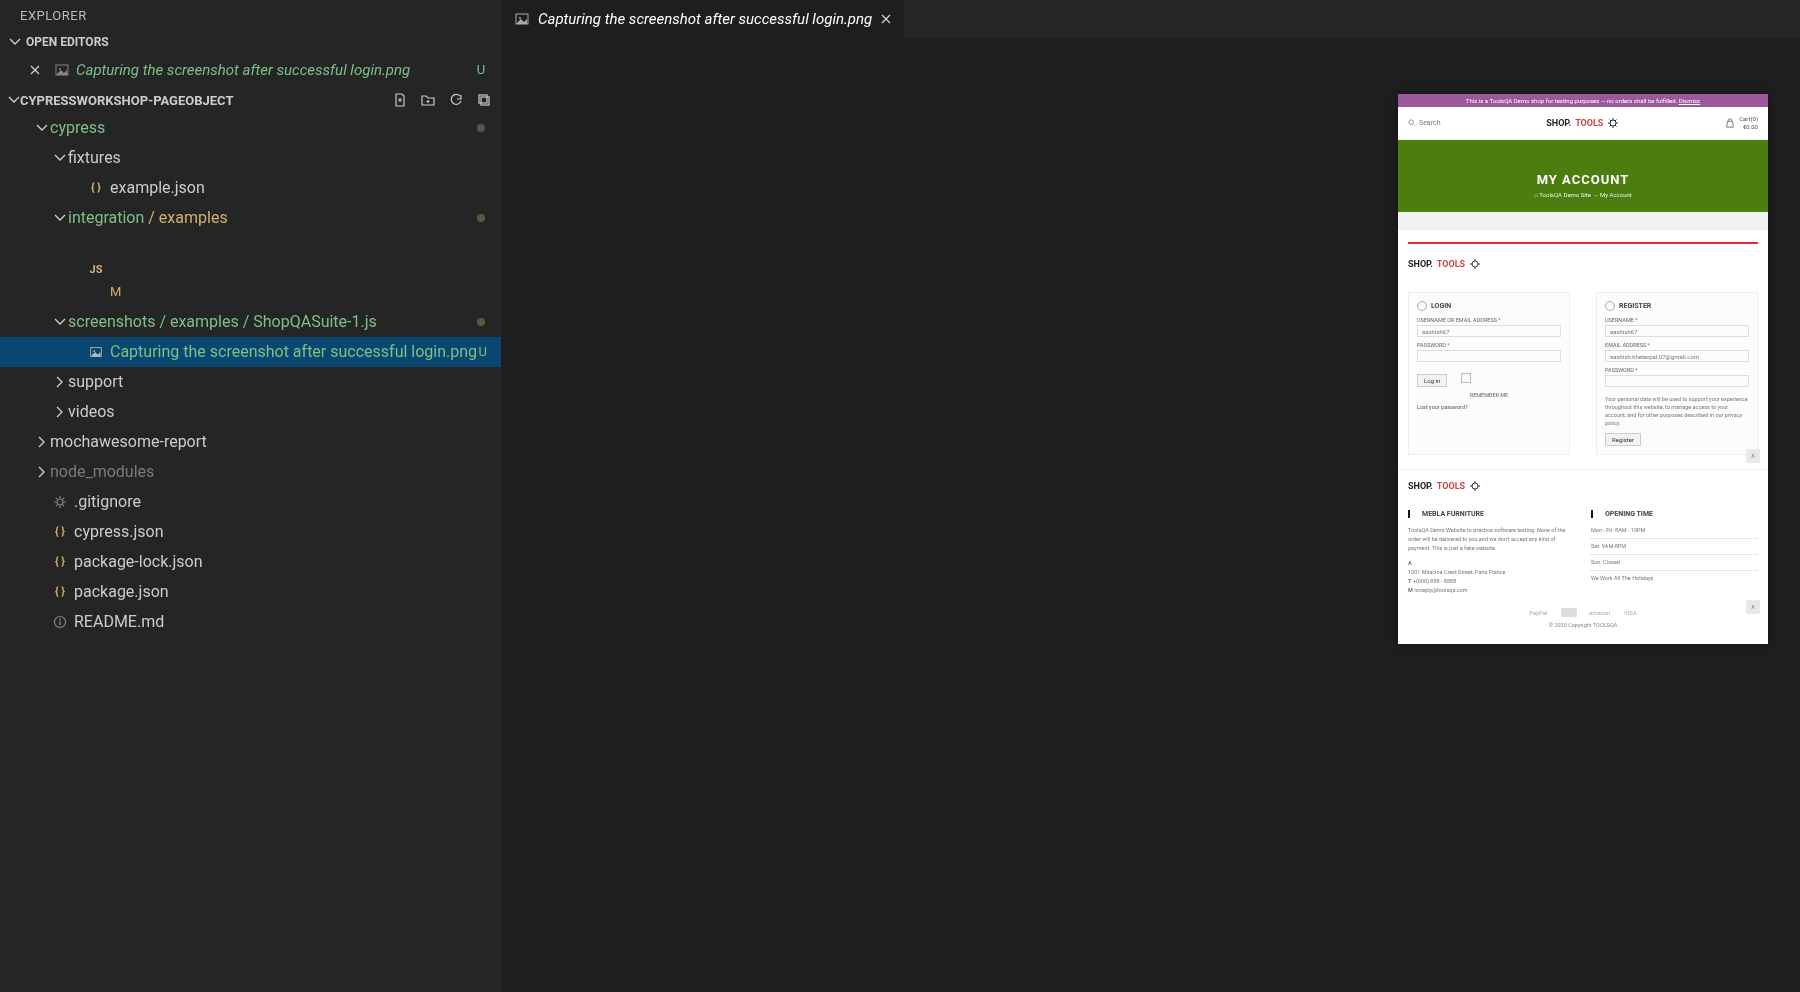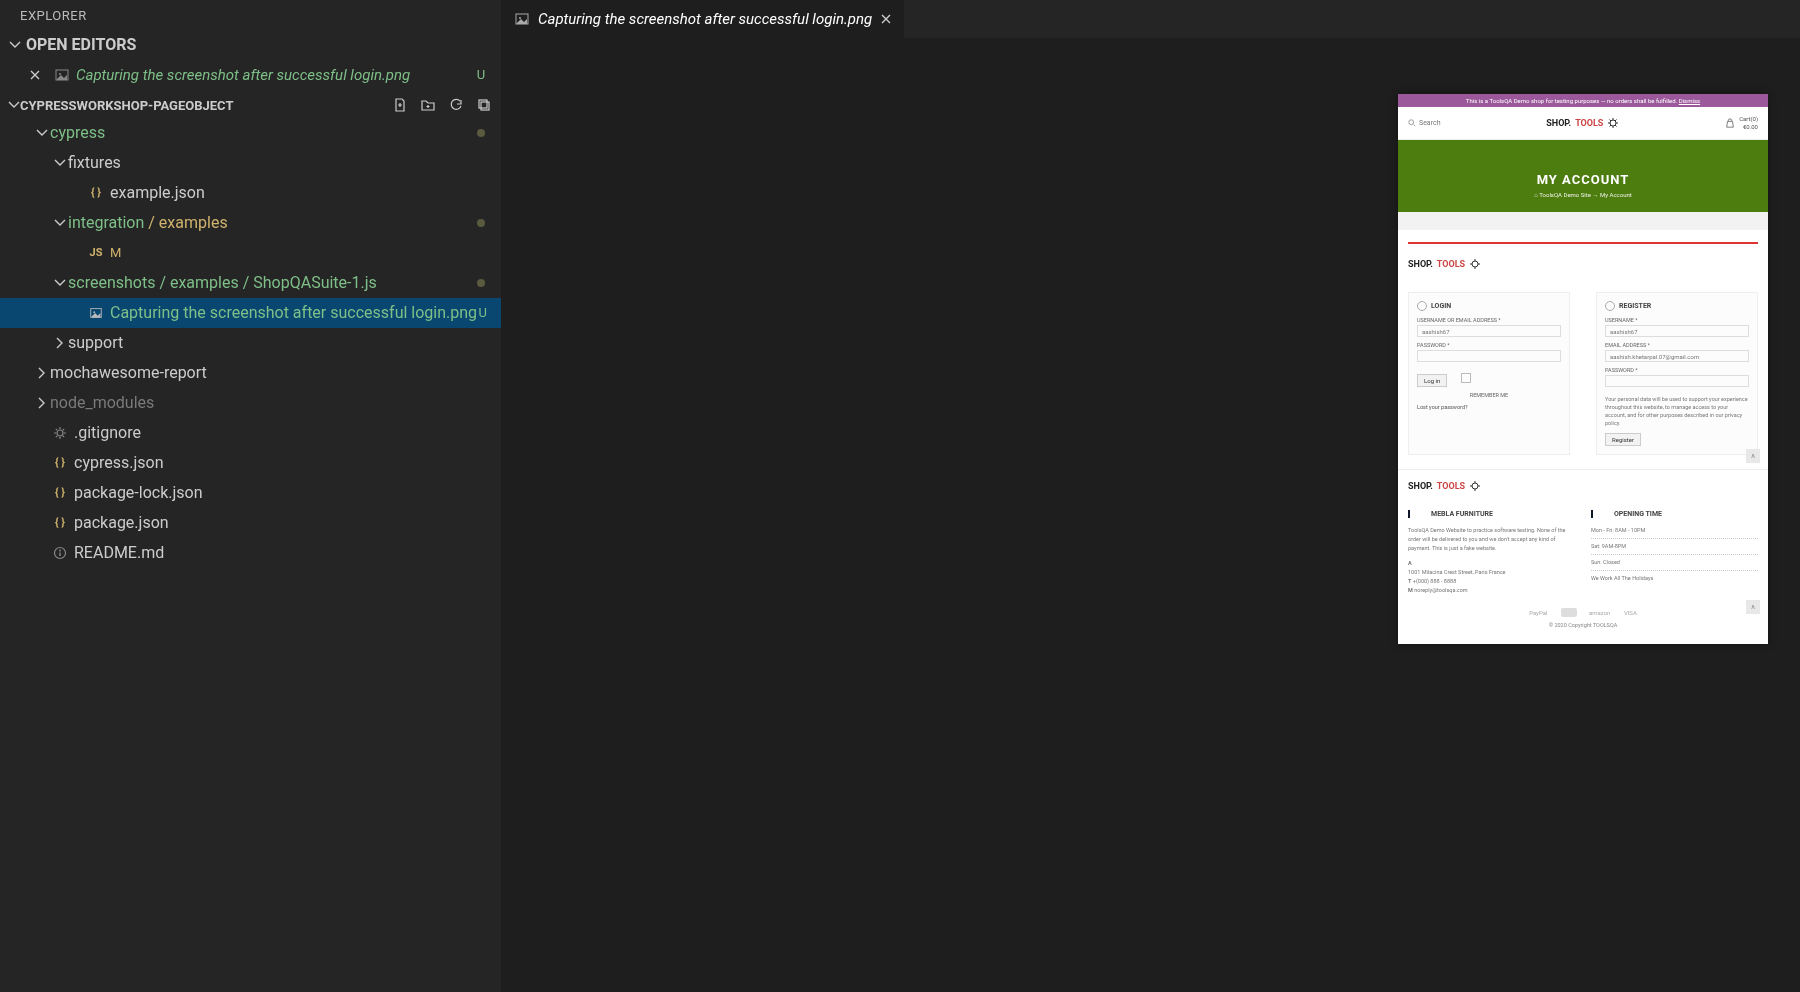--- a/index.html
+++ b/index.html
@@ -22,21 +22,21 @@
   .explorer-title {
     padding: 8px 20px;
     font-size: 13px;
     color: #bbb;
     letter-spacing: 0.5px;
   }
   .section-header {
     display: flex;
     align-items: center;
     padding: 4px 8px;
-    font-size: 16px;
+    font-size: 12px;
     font-weight: bold;
     color: #ccc;
     cursor: pointer;
   }
   .section-header .chev { margin-right: 4px; width: 14px; display:inline-flex; justify-content:center;}
   .open-editor-item {
     display: flex;
     align-items: center;
     padding: 4px 10px 4px 28px;
     font-size: 15px;
@@ -67,21 +67,21 @@
   }
   .tree-row .indent { display:inline-block; }
   .tree-row .chev { width:16px; display:inline-flex; justify-content:center; color:#ccc;}
   .tree-row .ficon { width:20px; margin-right:4px; display:inline-flex; justify-content:center; align-items:center; font-size:12px;}
   .tree-row .label { flex:1; white-space:nowrap;}
   .tree-row .dot { width:8px; height:8px; border-radius:50%; background:#5a5a3f; margin-right:6px;}
   .tree-row .status { color:#7ebf87; font-size:13px; margin-right:4px;}
   .tree-row.selected { background:#094771; }
   .tree-row.selected .label,.tree-row.selected .status { color:#fff; }
   .green { color:#7ebf87 !important; }
-  .yellow { color:#d0b36c !important; }
+  .yellow { color:#d0b36c !important;margin-top:44px; }
   .muted { color:#7a7a7a !important; }
   .nocolor { color:#ccc !important; }
   .ic-json { color:#d0b36c; font-weight:bold; font-size:11px;}
   .ic-js { color:#d0b36c; font-weight:bold; font-size:11px;}
   .ic-img { color:#888;}
   
   .main {
     flex: 1;
     display: flex;
     flex-direction: column;
@@ -141,21 +141,21 @@
   .ss-in { border:1px solid #ddd; height:12px; margin-top:2px; padding:2px 4px; font-size:6px; color:#777; display:flex; align-items:center;}
   .ss-btn { border:1px solid #ccc; background:#f2f2f2; display:inline-block; padding:2px 6px; font-size:6px; margin-top:6px;}
   .ss-chk { display:flex; align-items:center; gap:4px; margin-top:6px;}
   .ss-chk .box { width:10px; height:10px; border:1px solid #bbb;}
   .ss-link { font-size:5.5px; color:#555; margin-top:6px;}
   .ss-priv { font-size:5.5px; color:#777; margin-top:8px; line-height:8px;}
   .ss-scrolltop { position:absolute; right:8px; background:#e8e8e8; width:14px; height:14px; display:flex; align-items:center; justify-content:center; font-size:7px; color:#888;}
   .ss-footer { position:relative; background:#fff; padding:10px; border-top:1px solid #eee;}
   .ss-footer-cols { display:flex; gap:16px; padding:8px 0;}
   .ss-footer-col { flex:1;}
-  .ss-footer-col h4 { font-size:7px; font-weight:bold; color:#444; border-left:2px solid #0f172a; padding-left:21px; margin-bottom:8px;}
+  .ss-footer-col h4 { font-size:7px; font-weight:bold; color:#444; border-left:2px solid #0f172a; padding-left:12px; margin-bottom:8px;}
   .ss-footer-col p,.ss-footer-col div { font-size:5.5px; color:#777; line-height:9px;}
   .ss-divider { border-top:1px dotted #ccc; margin:3px 0;}
   .ss-pay { text-align:center; padding:6px; font-size:6px; color:#aaa;}
   .ss-pay span { margin:0 6px;}
   .ss-copy { text-align:center; font-size:5.5px; color:#888; padding-bottom:6px;}
   svg { display:block;}
 </style>
 </head>
 <body>
 
@@ -293,20 +293,29 @@
         <span class="status green">U</span>
       </div>
       <div class="tree-row">
         <span class="indent" style="width:42px"></span>
         <span class="chev">
           <svg width="12" height="12" viewBox="0 0 12 12">
             <path d="M3 1 L8 6 L3 11" stroke="#ccc" stroke-width="1.4" fill="none"></path>
           </svg>
         </span>
         <span class="label"><span class="nocolor">support</span></span>
+      </div>
+      <div class="tree-row">
+        <span class="indent" style="width:42px"></span>
+        <span class="chev">
+          <svg width="12" height="12" viewBox="0 0 12 12">
+            <path d="M3 1 L8 6 L3 11" stroke="#ccc" stroke-width="1.4" fill="none"></path>
+          </svg>
+        </span>
+        <span class="label"><span class="nocolor">videos</span></span>
       </div>
       <div class="tree-row">
         <span class="indent" style="width:24px"></span>
         <span class="chev">
           <svg width="12" height="12" viewBox="0 0 12 12">
             <path d="M3 1 L8 6 L3 11" stroke="#ccc" stroke-width="1.4" fill="none"></path>
           </svg>
         </span>
         <span class="label"><span class="nocolor">mochawesome-report</span></span>
       </div>

